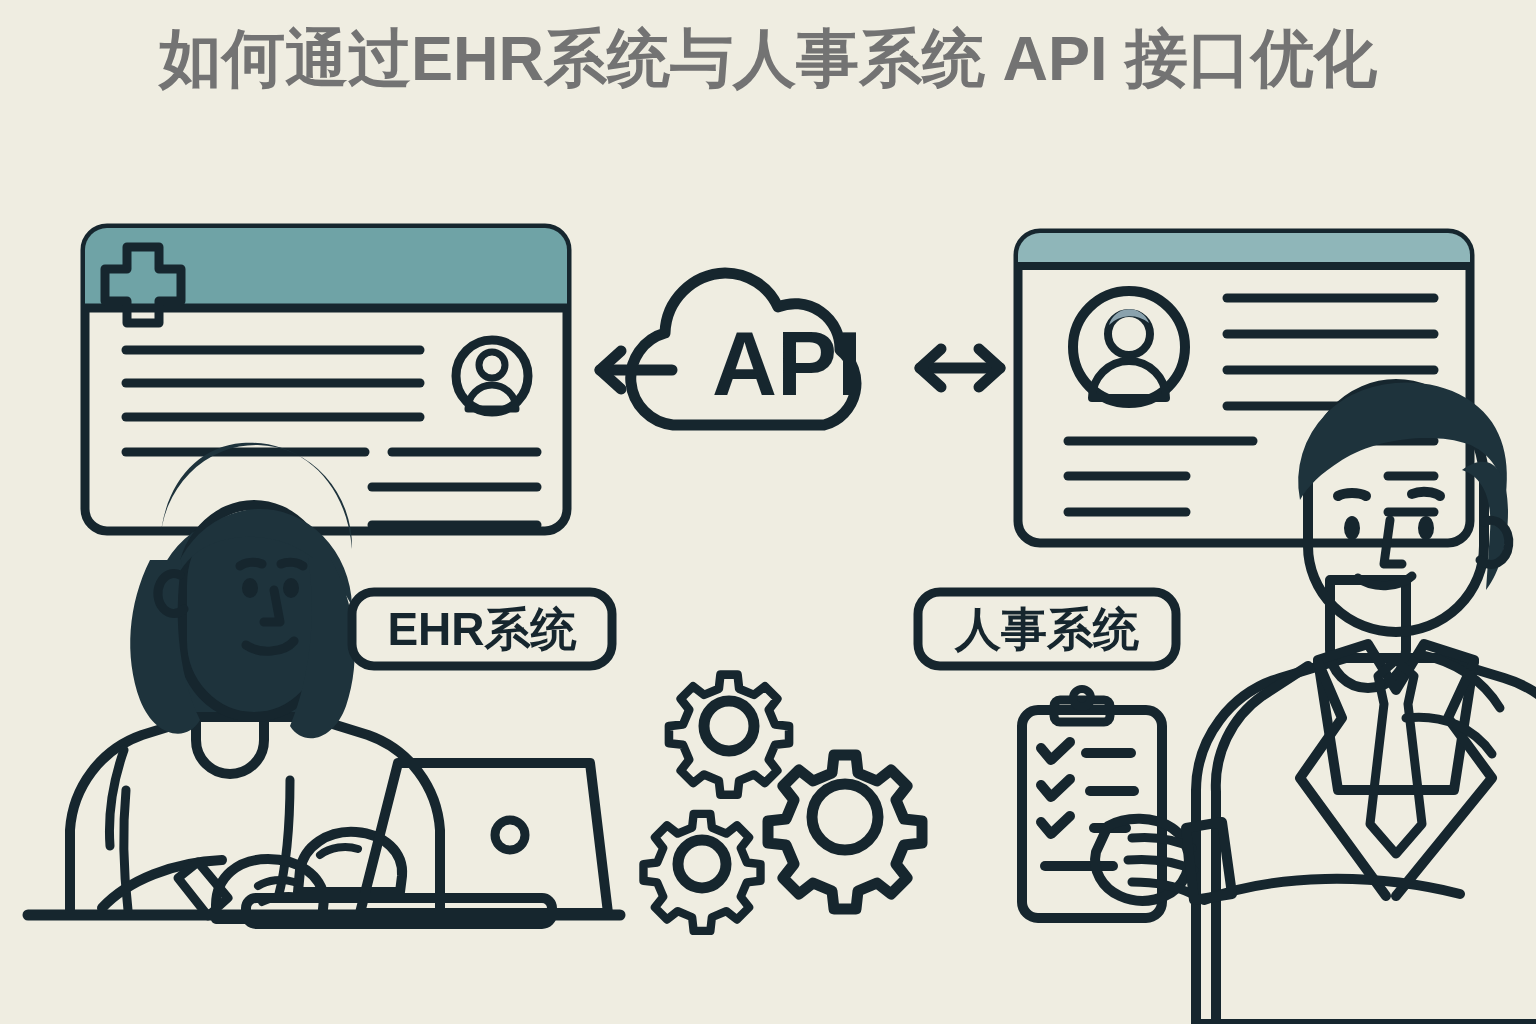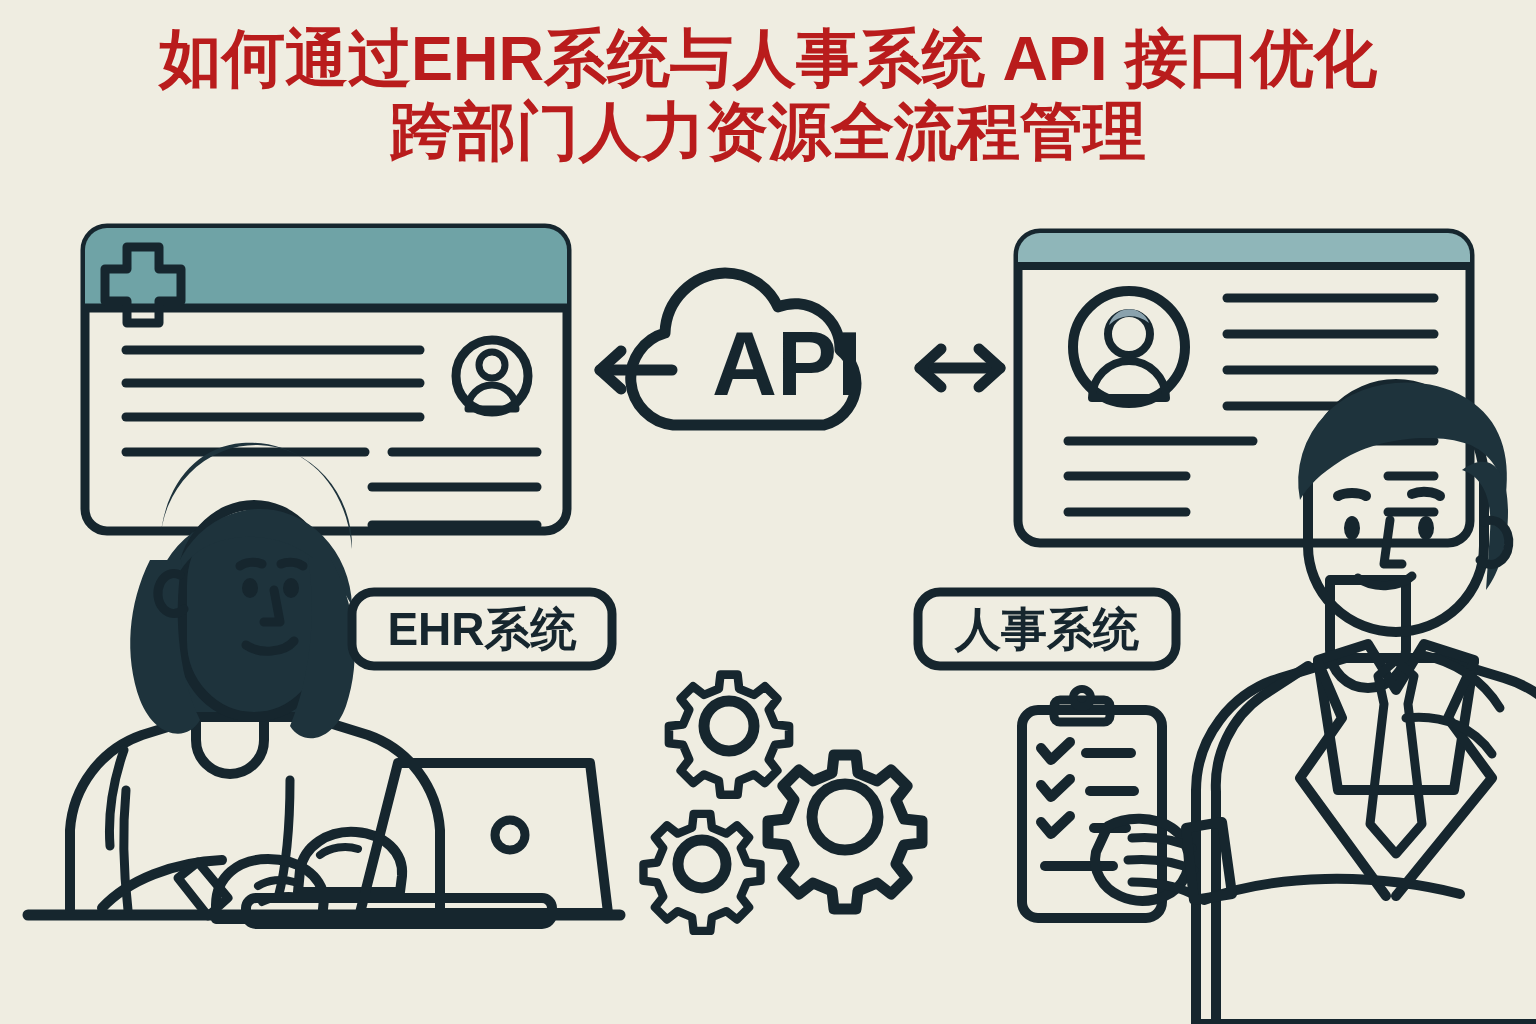--- a/index.html
+++ b/index.html
@@ -7,21 +7,21 @@
     width:1536px;height:1024px;
     background:#EFEDE1;
     font-family:"Liberation Sans","DejaVu Sans",sans-serif;
     overflow:hidden;
     position:relative;
   }
   .stage{position:absolute;inset:0;}
   .title{
     position:absolute;left:0;right:0;top:22px;
     text-align:center;
-    color:#b91c1c;
+    color:#737373;
     font-weight:700;
     letter-spacing:0px;
     line-height:1.16;
   }
   .title .l1{display:block;font-size:63px;white-space:nowrap;}
   .title .l2{display:block;font-size:63px;white-space:nowrap;}
   svg.scene{position:absolute;left:0;top:0;width:1536px;height:1024px;display:block;}
   .ink{fill:none;stroke:#16262E;stroke-linecap:round;stroke-linejoin:round;}
   .inkfill{fill:#16262E;}
   .lbl{
@@ -29,21 +29,20 @@
     font-weight:700;fill:#16262E;
   }
 </style>
 </head>
 <body>
 
 <div class="stage">
 
   <div class="title">
     <span class="l1">如何通过EHR系统与人事系统 API 接口优化</span>
-    <span class="l2">跨部门人力资源全流程管理</span>
   </div>
 
   <svg class="scene" viewBox="0 0 1536 1024" xmlns="http://www.w3.org/2000/svg">
     <defs>
       <clipPath id="clipLeftCard">
           <rect x="85" y="228" width="482" height="303" rx="22"></rect>
         </clipPath>
       <clipPath id="clipRightCard">
           <rect x="1018" y="233" width="452" height="310" rx="22"></rect>
         </clipPath>

